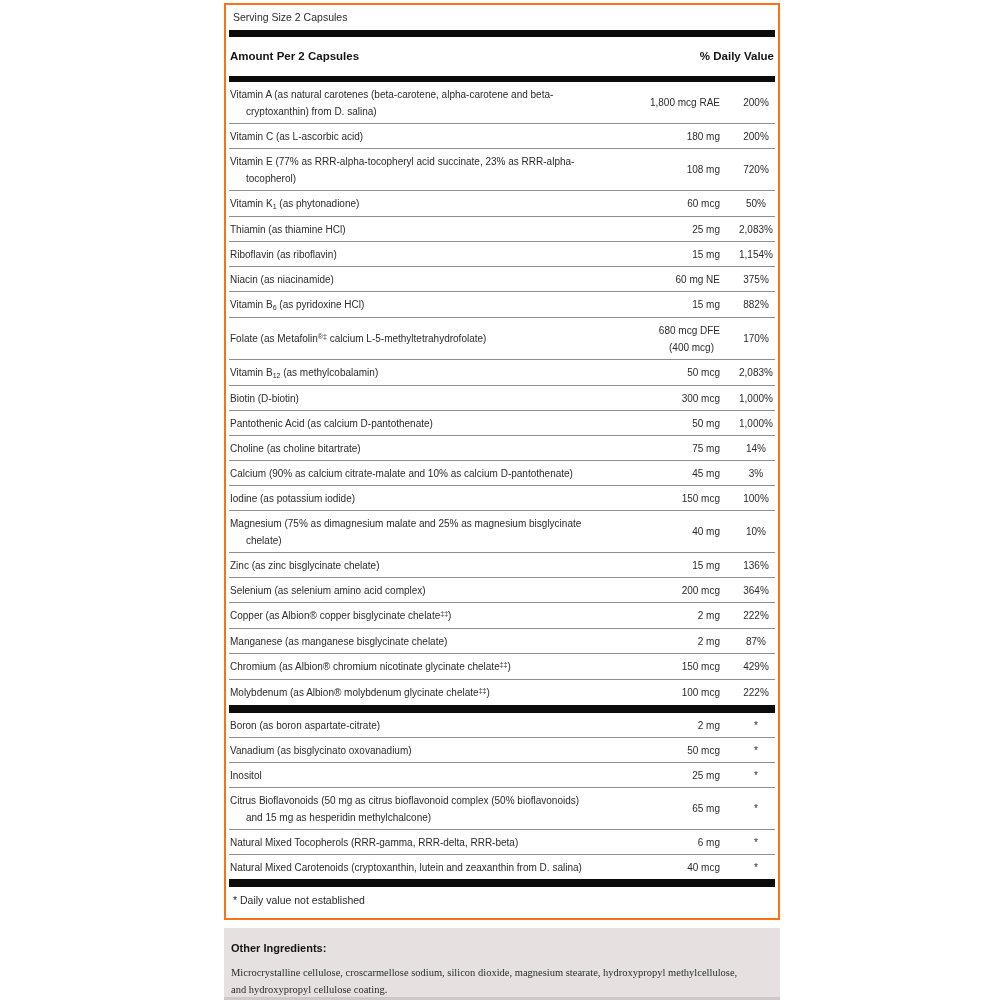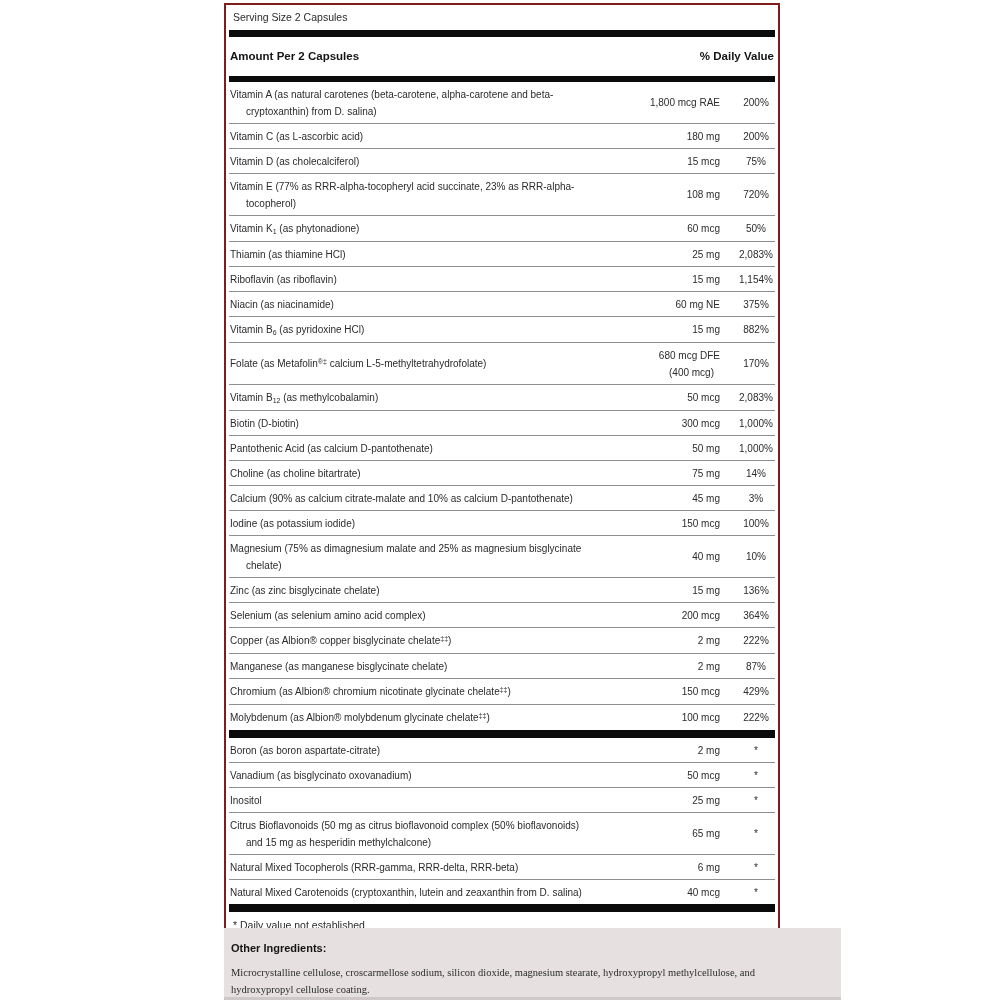--- a/index.html
+++ b/index.html
@@ -3,42 +3,42 @@
 <meta charset="utf-8">
 <style>
   html,body{margin:0;padding:0;}
   body{
     width:1000px;height:1000px;position:relative;background:#ffffff;
     font-family:"Liberation Sans","DejaVu Sans",sans-serif;
     color:#2b2b2b;-webkit-font-smoothing:antialiased;
   }
   .panel{
     position:absolute;left:224px;top:3px;width:552px;
-    border:2px solid #7f1d1d;background:#ffffff;
+    border:2px solid #f97316;background:#ffffff;
   }
   .serving-row{font-size:10.5px;line-height:17px;padding:4px 4px;margin:0 3px;}
   .thickbar{background:#0b0b0b;margin:0 3px;}
   .bar1{height:7px;} .bar2{height:6px;} .bar3{height:8px;} .bar4{height:8px;}
   .header-row{
     display:flex;justify-content:space-between;align-items:baseline;
     font-size:11.5px;font-weight:bold;line-height:17px;padding:3px 1px;margin:8px 3px;color:#141414;
   }
   .section{margin:0 3px;}
   .nrow{display:flex;align-items:center;padding:3.5px 1px;font-size:10px;line-height:17px;}
   .section .nrow + .nrow{border-top:1px solid #8f8f8f;}
   .nname{width:390px;flex:0 0 auto;padding-left:16px;text-indent:-16px;}
   .namount{width:84px;flex:0 0 auto;text-align:right;white-space:nowrap;}
   .namount .note{padding-right:6px;}
   .ndv{width:72px;flex:0 0 auto;text-align:center;white-space:nowrap;}
   .sub{font-size:7px;position:relative;top:2px;}
   .sup{font-size:7px;position:relative;top:-3px;}
   .i{}
   .footnote-row{font-size:10.5px;line-height:17px;padding:5px 4px 9px 4px;margin:0 3px;}
   .band{
-    position:absolute;left:224px;top:928px;width:617px;height:72px;
+    position:absolute;left:224px;top:928px;width:556px;height:72px;
     background:#e6e0e0;overflow:hidden;
   }
   .band::after{
     content:"";position:absolute;left:0;bottom:0;width:100%;height:3px;background:#cfc8c8;
   }
   .oi-title{font-size:11px;font-weight:bold;color:#141414;padding:14px 16px 0 7px;line-height:13px;}
   .oi-text{font-size:10.5px;line-height:17px;padding:9px 26px 0 7px;font-family:Liberation Serif, serif;}
 </style>
 </head>
 <body>
@@ -56,25 +56,20 @@
         <div class="nname"><span>Vitamin A (as natural carotenes (beta-carotene, alpha-carotene and beta-</span><br><span>cryptoxanthin) from </span><span class="i">D. salina</span><span>)</span></div>
         <div class="namount">1,800 mcg RAE</div>
         <div class="ndv">200%</div>
       </div>
       <div class="nrow">
         <div class="nname"><span>Vitamin C (as L-ascorbic acid)</span></div>
         <div class="namount">180 mg</div>
         <div class="ndv">200%</div>
       </div>
       <div class="nrow">
-        <div class="nname"><span>Vitamin D (as cholecalciferol)</span></div>
-        <div class="namount">15 mcg</div>
-        <div class="ndv">75%</div>
-      </div>
-      <div class="nrow">
         <div class="nname"><span>Vitamin E (77% as RRR-alpha-tocopheryl acid succinate, 23% as RRR-alpha-</span><br><span>tocopherol)</span></div>
         <div class="namount">108 mg</div>
         <div class="ndv">720%</div>
       </div>
       <div class="nrow">
         <div class="nname"><span>Vitamin K</span><span class="sub">1</span><span> (as phytonadione)</span></div>
         <div class="namount">60 mcg</div>
         <div class="ndv">50%</div>
       </div>
       <div class="nrow">

